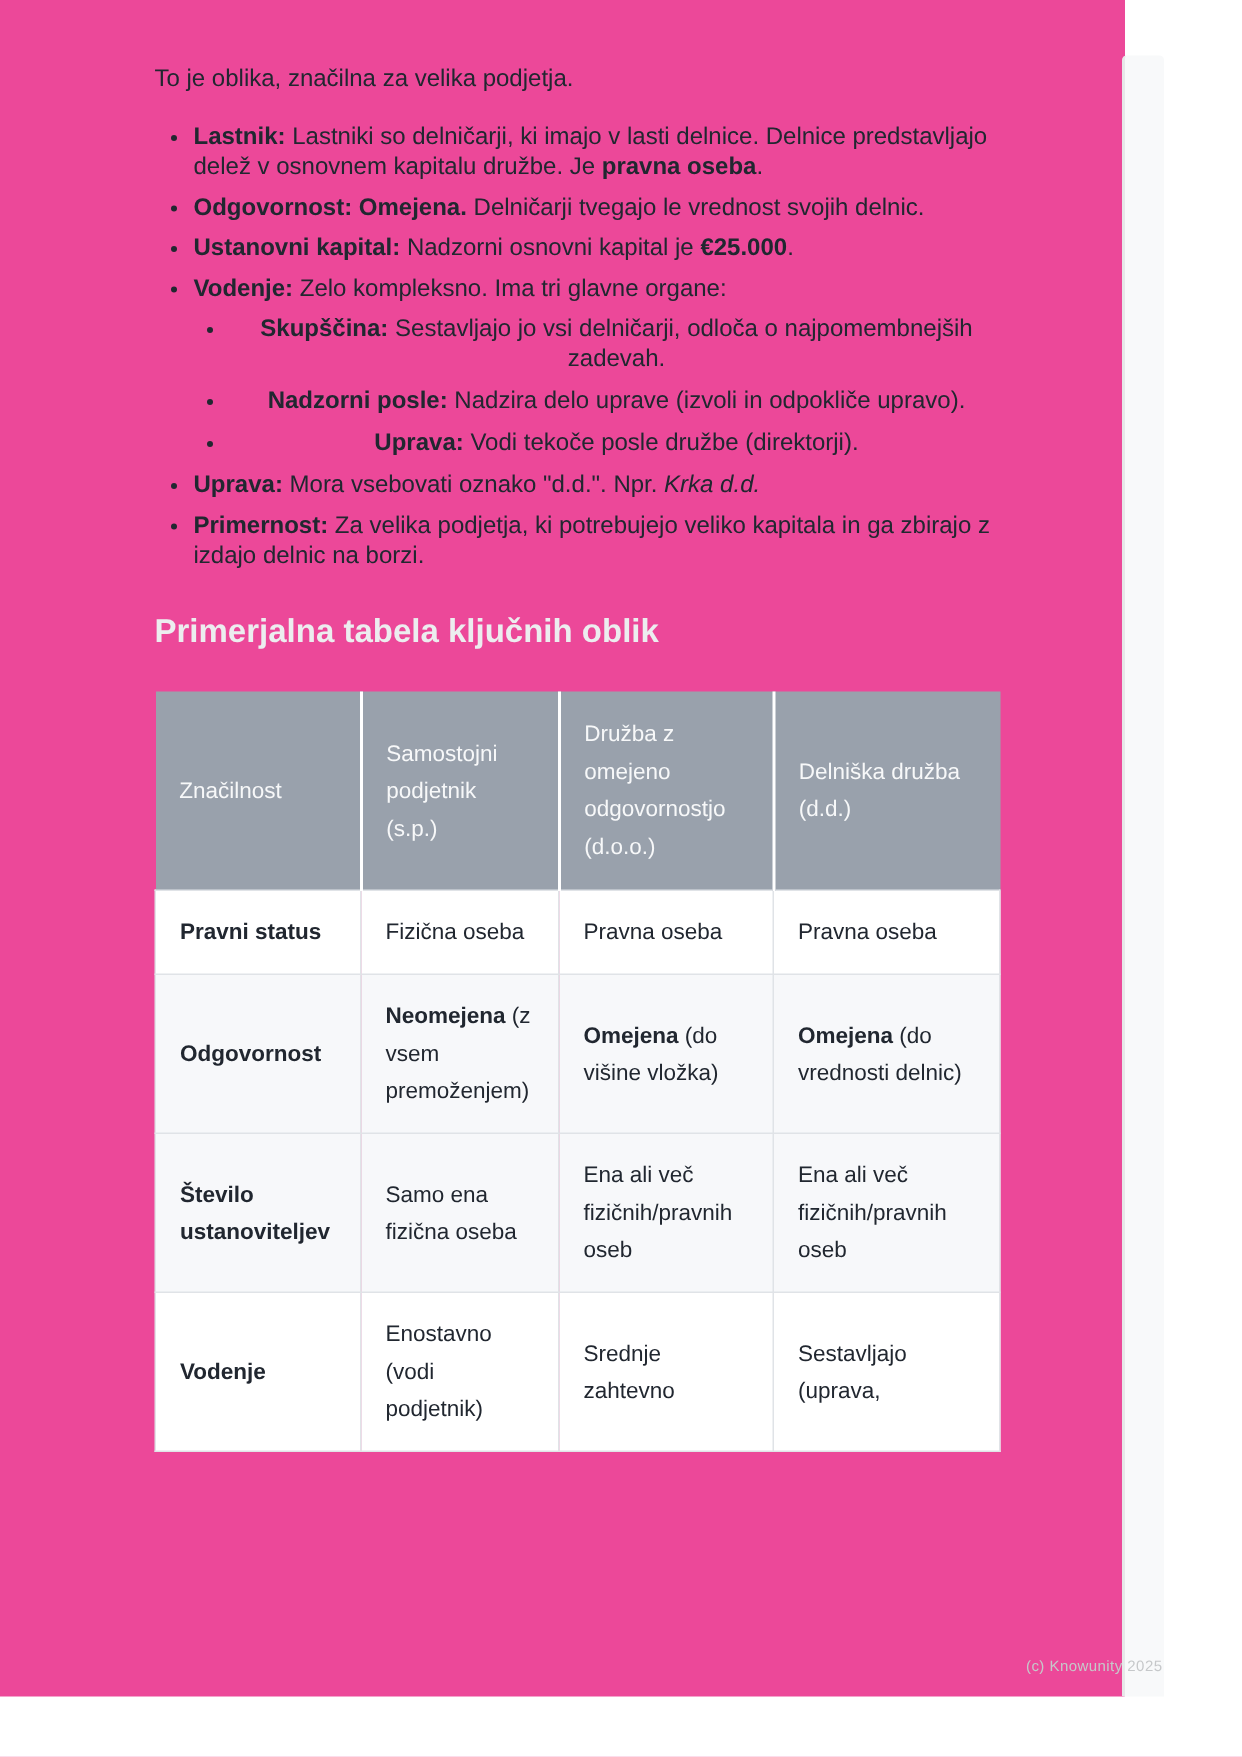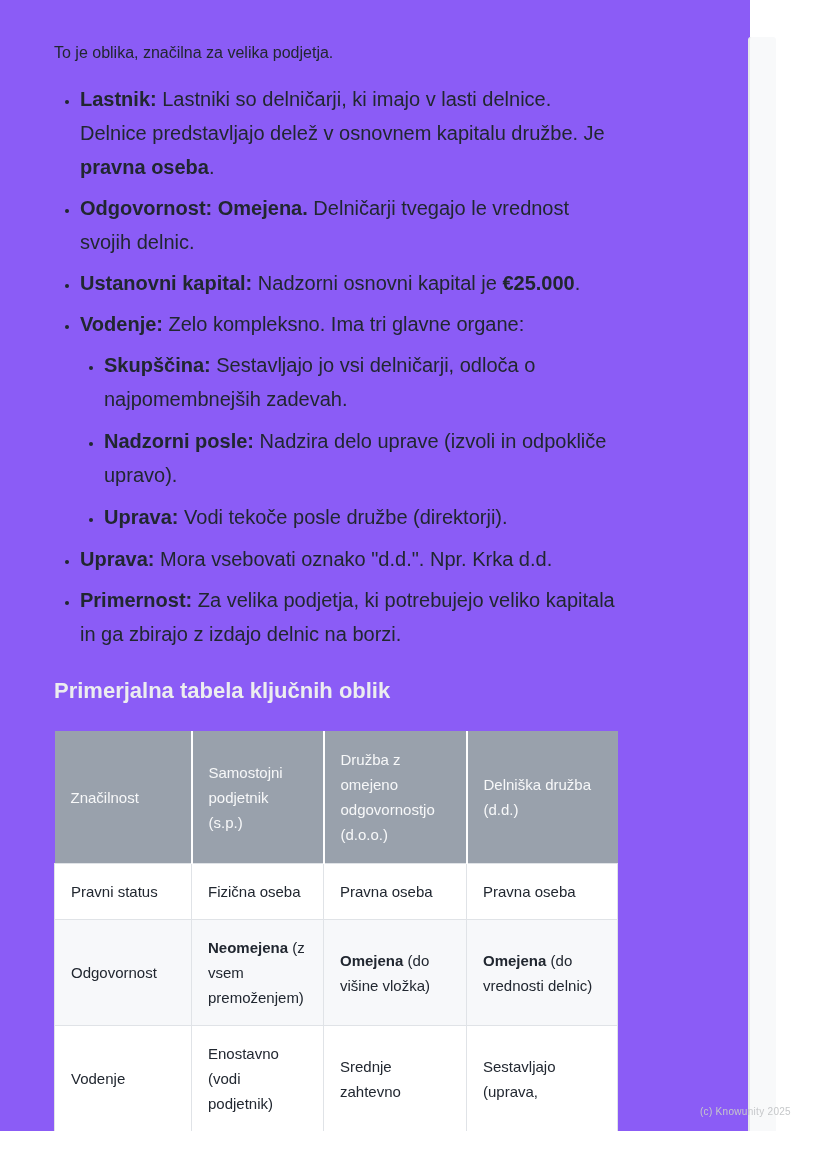--- a/index.html
+++ b/index.html
@@ -12,46 +12,47 @@
     overflow: hidden;
     font-family: "Liberation Sans", "DejaVu Sans", sans-serif;
     color: var(--body-text, #212730);
   }
   .page {
     position: absolute;
     left: 0; top: 0;
     width: 750px;
     height: 1131px;
     overflow: hidden;
-    background: #8b5cf6;
-    padding: 40px 0 0 54px;
+    background: #ec4899;
+    padding: 40px 0 0 103px;
   }
   .content { width: 566px; }
   .intro {
     font-size: 16px;
     line-height: 26px;
     margin-bottom: 16px;
   }
   ul.main-list {
     list-style: disc;
     padding-left: 26px;
-    font-size: 20px;
-    line-height: 34px;
+    font-size: 16px;
+    line-height: 20px;
   }
   ul.main-list > li { margin-bottom: 7px; }
   ul.sub-list {
     list-style: disc;
     padding-left: 24px;
     margin-top: 7px;
+    text-align: center;
   }
   ul.sub-list > li { margin-bottom: 8px; }
   li::marker { font-size: 13px; }
   .lbl { font-weight: 700; }
   .emp { font-weight: 700; }
-  .ital { }
+  .ital { font-style: italic; }
   h2.faded-heading {
     margin-top: 26px;
     margin-bottom: 26px;
     font-size: 22px;
     line-height: 28px;
     font-weight: 700;
     color: var(--faded-heading, #ecedef);
   }
   table.cmp {
     table-layout: fixed;
@@ -71,37 +72,37 @@
   }
   table.cmp thead th:first-child { border-left: none; }
   table.cmp tbody th, table.cmp tbody td {
     border: 1px solid var(--border, #e0e3e7);
     padding: 15px 16px;
     vertical-align: middle;
     text-align: left;
     font-weight: 400;
     background: #ffffff;
   }
-  table.cmp tbody th { font-weight: 400; }
+  table.cmp tbody th { font-weight: 700; }
   table.cmp tbody tr.shade th, table.cmp tbody tr.shade td {
     background: var(--row-shade, #f7f8fa);
   }
   .scroll-strip {
     position: absolute;
     left: 748px;
     top: 37px;
     width: 28px;
     height: 1094px;
     background: #f8f9fa;
     border-left: 2px solid #e7e8e9;
     border-radius: 3px 3px 0 0;
   }
   .watermark {
     position: absolute;
-    right: 37px;
+    right: 53px;
     bottom: 54px;
     font-size: 10px;
     letter-spacing: 0.3px;
     color: var(--watermark-text, #c6c8ca);
   }
 </style>
 </head>
 <body>
 
 <div class="viewport">
@@ -165,20 +166,26 @@
             <td>Fizična oseba</td>
             <td>Pravna oseba</td>
             <td>Pravna oseba</td>
           </tr>
           <tr class="shade">
             <th>Odgovornost</th>
             <td><span class="emp">Neomejena</span><span> (z vsem premoženjem)</span></td>
             <td><span class="emp">Omejena</span><span> (do višine vložka)</span></td>
             <td><span class="emp">Omejena</span><span> (do vrednosti delnic)</span></td>
           </tr>
+          <tr class="shade">
+            <th>Število ustanoviteljev</th>
+            <td>Samo ena fizična oseba</td>
+            <td>Ena ali več fizičnih/pravnih oseb</td>
+            <td>Ena ali več fizičnih/pravnih oseb</td>
+          </tr>
           <tr>
             <th>Vodenje</th>
             <td>Enostavno (vodi podjetnik)</td>
             <td>Srednje zahtevno</td>
             <td>Sestavljajo (uprava,</td>
           </tr>
         </tbody>
       </table>
 
     </div>

